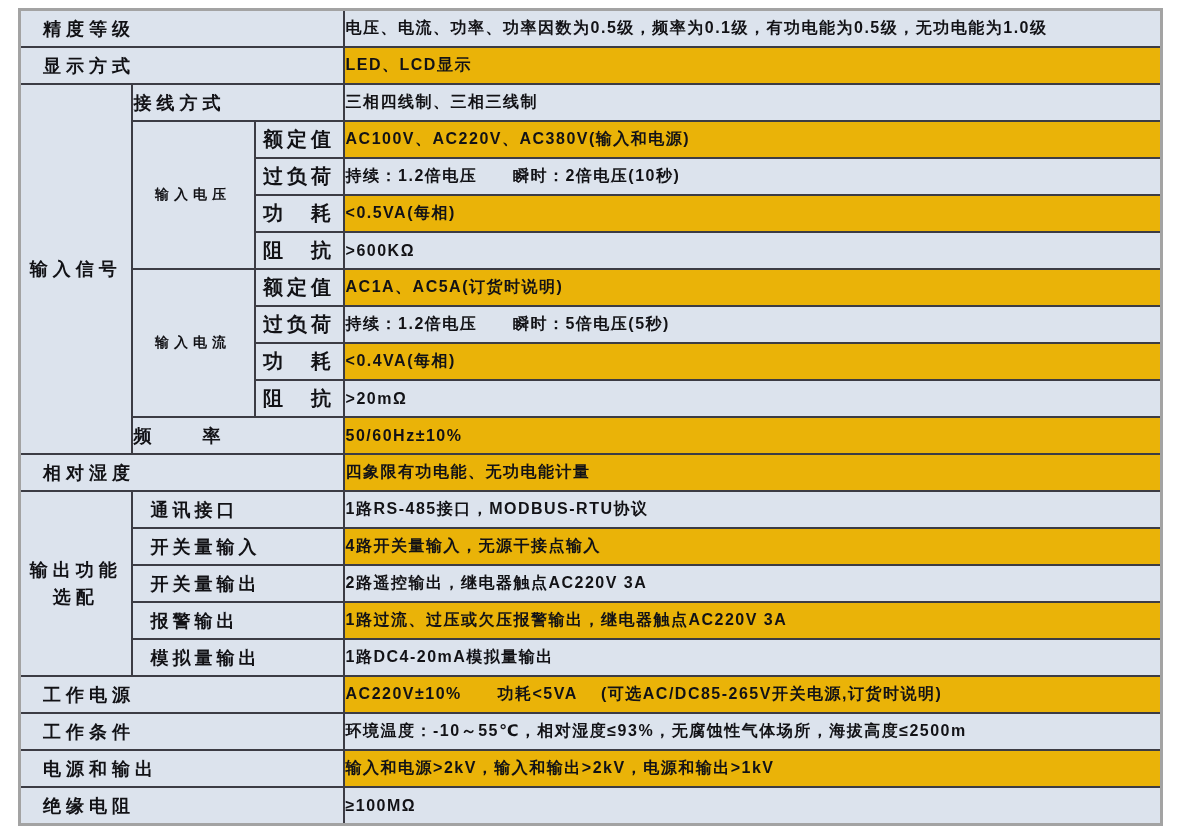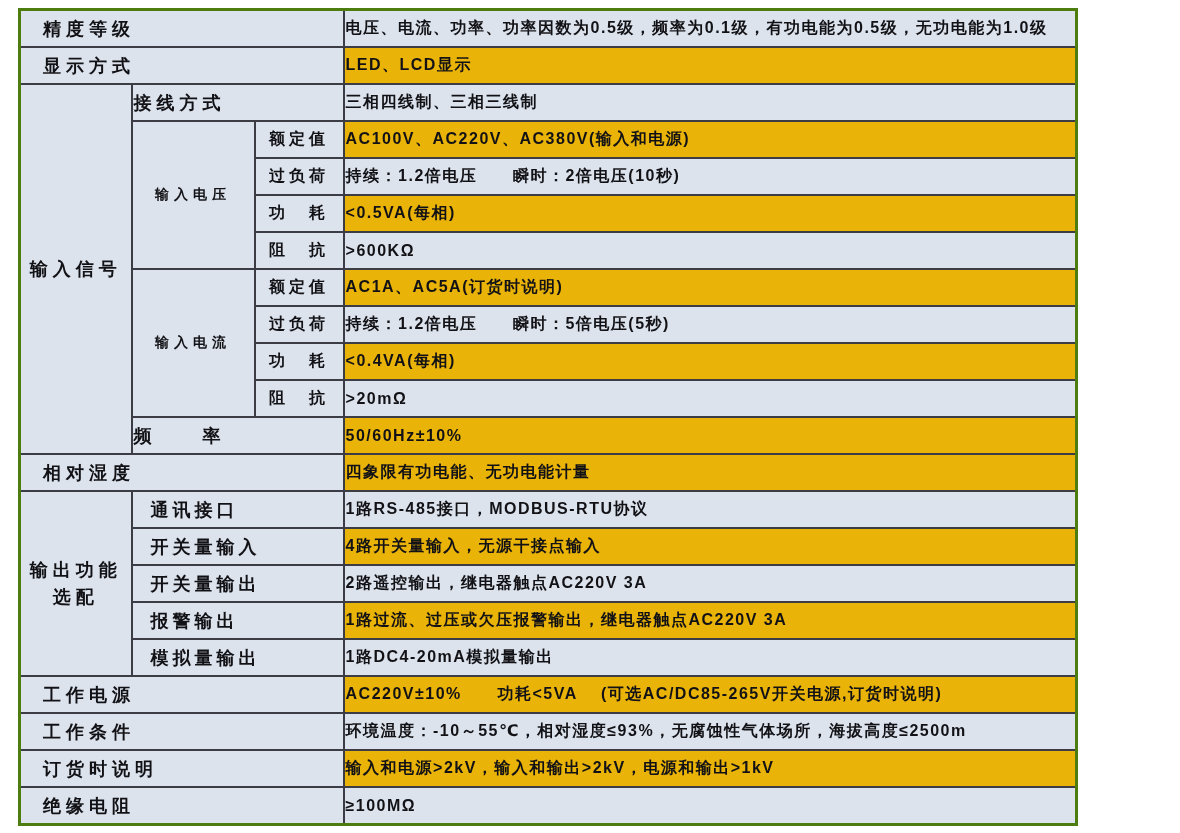--- a/index.html
+++ b/index.html
@@ -6,22 +6,22 @@
   body{
     width:1180px;height:833px;overflow:hidden;
     font-family:"Liberation Sans","DejaVu Sans",sans-serif;
     color:#121216;
     -webkit-font-smoothing:antialiased;
   }
   table.spec{
     border-collapse:collapse;
     table-layout:fixed;
     margin:8px 4px 0 18px;
-    width:1060px;
-    border:3px solid #4d7c0f;
+    width:1145px;
+    border:3px solid #a3a3a3;
   }
   td{
     border:2px solid #3c3c44;
     height:33px;
     vertical-align:middle;
     font-weight:bold;
     overflow:hidden;
     background:#dce3ed; 
   }
   
@@ -42,21 +42,21 @@
   }
   
   td.subgrp{
     text-align:center;
     font-size:14px;
     letter-spacing:5px;
   }
   
   td.attr{
     text-align:center;
-    font-size:16px;
+    font-size:20px;
     letter-spacing:4px;
     white-space:pre;
   }
   
   td.mid{
     text-align:left;
     font-size:18px;
     letter-spacing:5px;
     white-space:pre;
     font-family:Liberation Serif, serif;
@@ -178,21 +178,21 @@
     <td class="head" colspan="3">工作电源</td>
     <td class="val w">AC220V±10%      功耗&lt;5VA    (可选AC/DC85-265V开关电源,订货时说明)</td>
   </tr>
 
   <tr>
     <td class="head" colspan="3">工作条件</td>
     <td class="val s">环境温度：-10～55℃，相对湿度≤93%，无腐蚀性气体场所，海拔高度≤2500m</td>
   </tr>
 
   <tr>
-    <td class="head" colspan="3">订货时说明</td>
+    <td class="head" colspan="3">电源和输出</td>
     <td class="val w">输入和电源&gt;2kV，输入和输出&gt;2kV，电源和输出&gt;1kV</td>
   </tr>
 
   <tr>
     <td class="head" colspan="3">绝缘电阻</td>
     <td class="val s">≥100MΩ</td>
   </tr>
 </tbody>
   </table>
 

